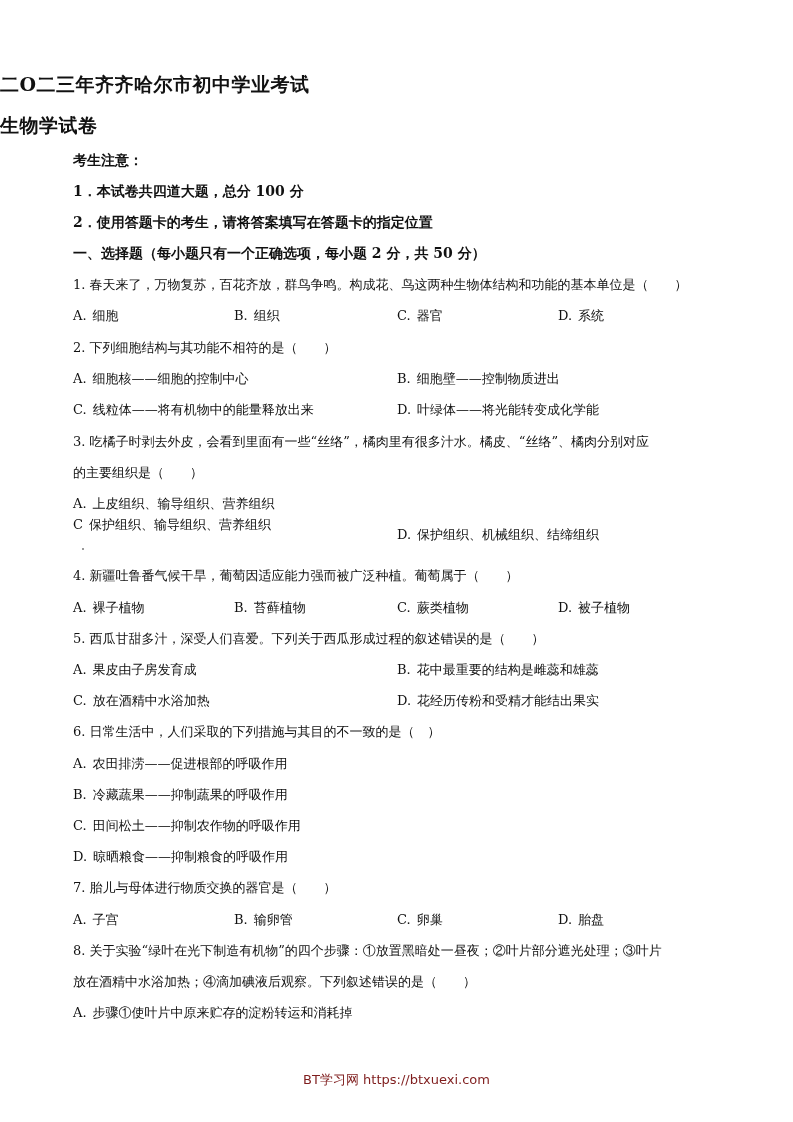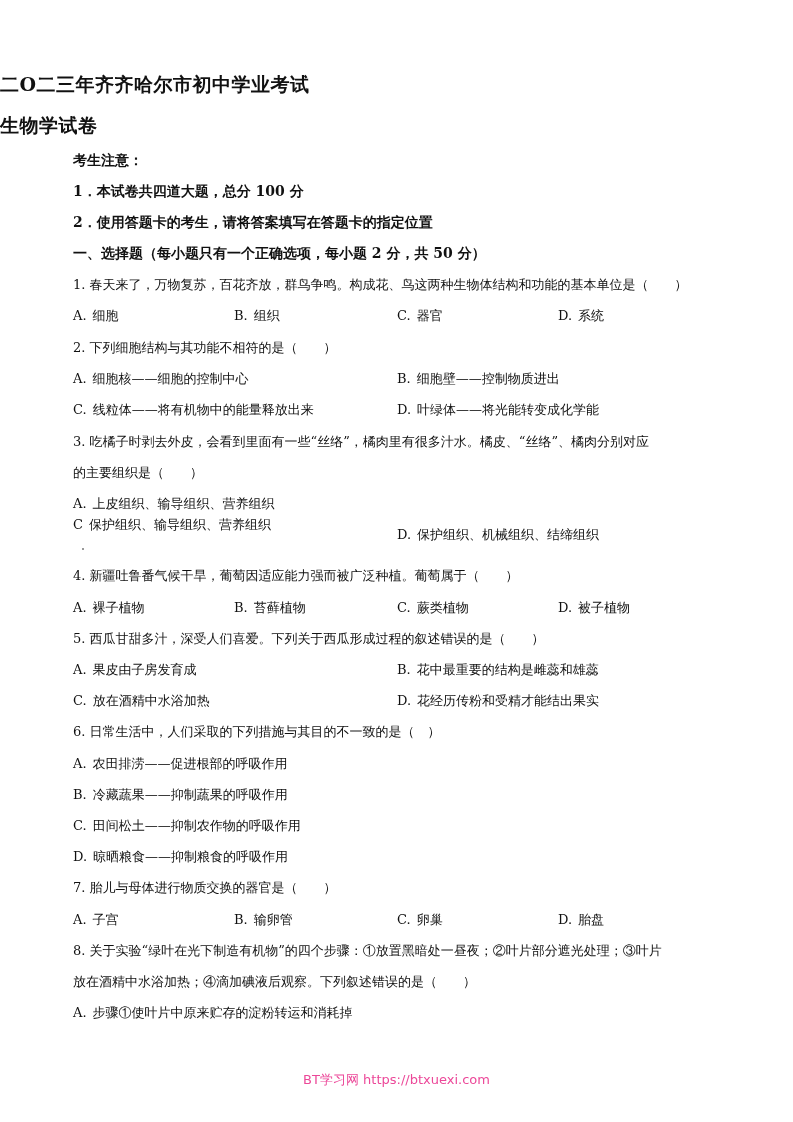--- a/index.html
+++ b/index.html
@@ -52,21 +52,21 @@
     .c3 { left: 397px; }
     .c4 { left: 558px; }
     .h2 { left: 397px; }
     .footer {
       position: absolute;
       top: 1071px;
       left: 0; width: 793px;
       text-align: center;
       font-family: "DejaVu Sans", "Liberation Sans", sans-serif;
       font-size: 13px;
-      color: #ec4899;
+      color: #7f1d1d;
     }
     .dot {
       position: absolute;
       left: 82px; top: 548px;
       width: 2px; height: 2px;
       background: #999;
     }
   </style>
 </head>
 <body>

